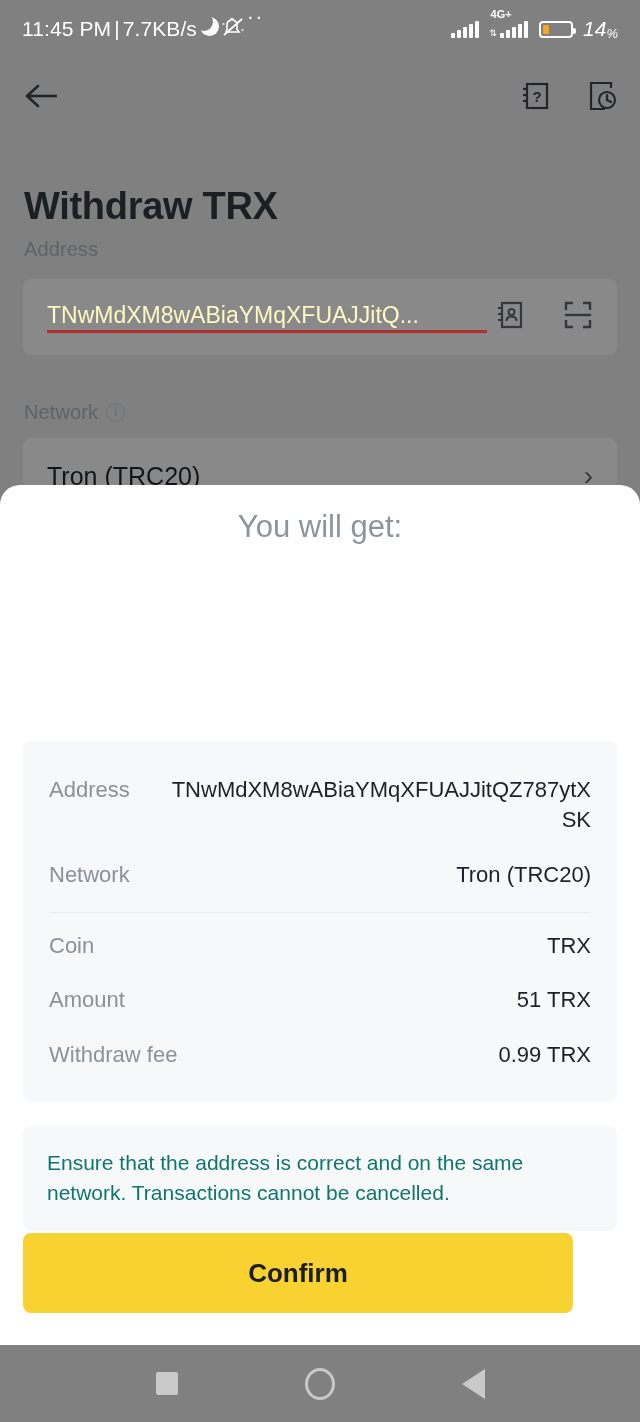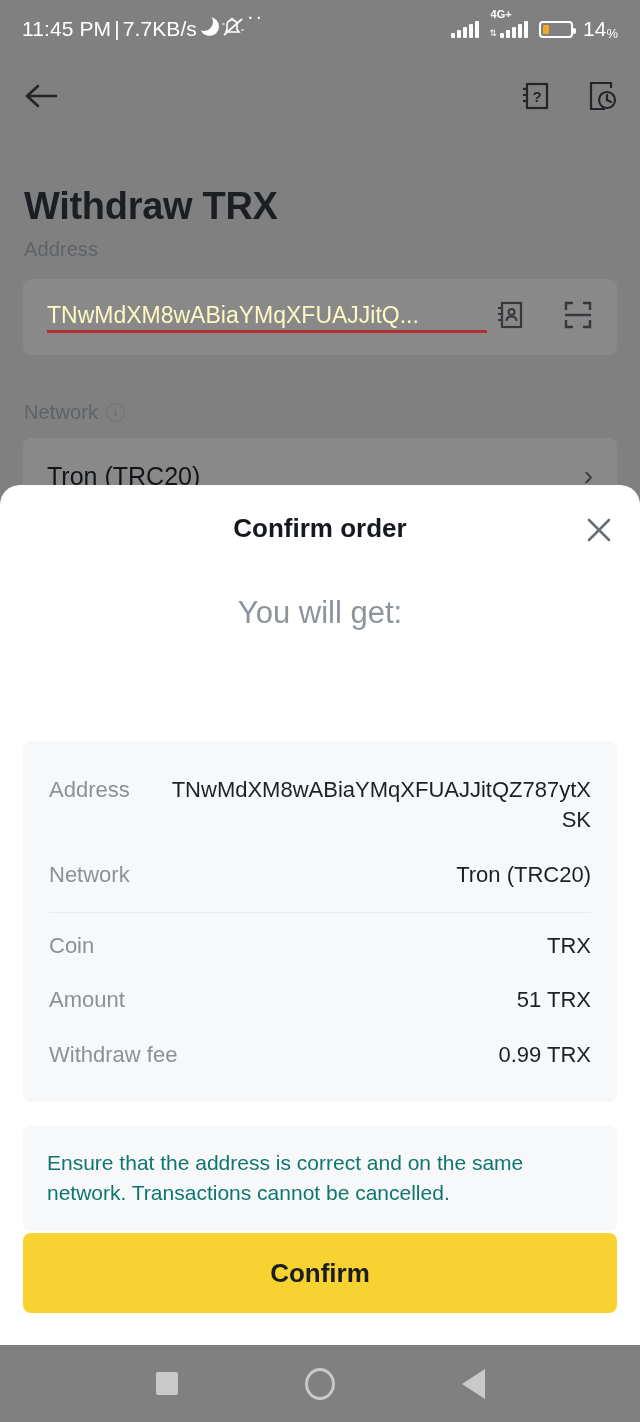--- a/index.html
+++ b/index.html
@@ -151,20 +151,21 @@
   .battery-fill {
     height: 100%;
     width: 22%;
     background: #F5A623;
     border-radius: 1px;
   }
   .batt-text {
     font-size: 21px;
     font-weight: 500;
     margin-left: 3px;
+    font-style: italic;
   }
   .batt-text sup {
     font-size: 13px;
     vertical-align: baseline;
     position: relative;
     top: 2px;
   }
 
   
   #app-bar {
@@ -380,21 +381,21 @@
   }
   #warning-text {
     font-size: 21px;
     line-height: 1.45;
     color: #0f766e;
   }
 
   #confirm-button {
     position: absolute;
     top: 748px; left: 23px;
-    width: 594px; height: 80px;
+    width: 550px; height: 80px;
     background: #F8D231;
     border: none;
     border-radius: 8px;
     font-family: "Liberation Sans", sans-serif;
     font-size: 26px;
     font-weight: bold;
     color: #1a1d21;
     cursor: pointer;
   }
 
@@ -542,29 +543,20 @@
       <span class="info-circle">i</span>
     </div>
     <div id="network-box">
       <span id="network-value">Tron (TRC20)</span>
       <span class="chevron-right">›</span>
     </div>
   </div>
 
   <div id="modal">
 
-    <div id="modal-header">
-      <div id="modal-title">Confirm order</div>
-      <div id="close-btn">
-        <svg width="26" height="26" viewBox="0 0 26 26">
-          <line x1="3" y1="3" x2="23" y2="23" stroke="#67707a" stroke-width="2.6" stroke-linecap="round"></line>
-          <line x1="23" y1="3" x2="3" y2="23" stroke="#67707a" stroke-width="2.6" stroke-linecap="round"></line>
-        </svg>
-      </div>
-    </div>
 
     <div id="will-get-label">You will get:</div>
 
     <div id="detail-card">
       <div class="detail-row">
         <span class="detail-key">Address</span>
         <span class="detail-val">TNwMdXM8wABiaYMqXFUAJJitQZ787ytXSK</span>
       </div>
       <div class="detail-row">
         <span class="detail-key">Network</span>

